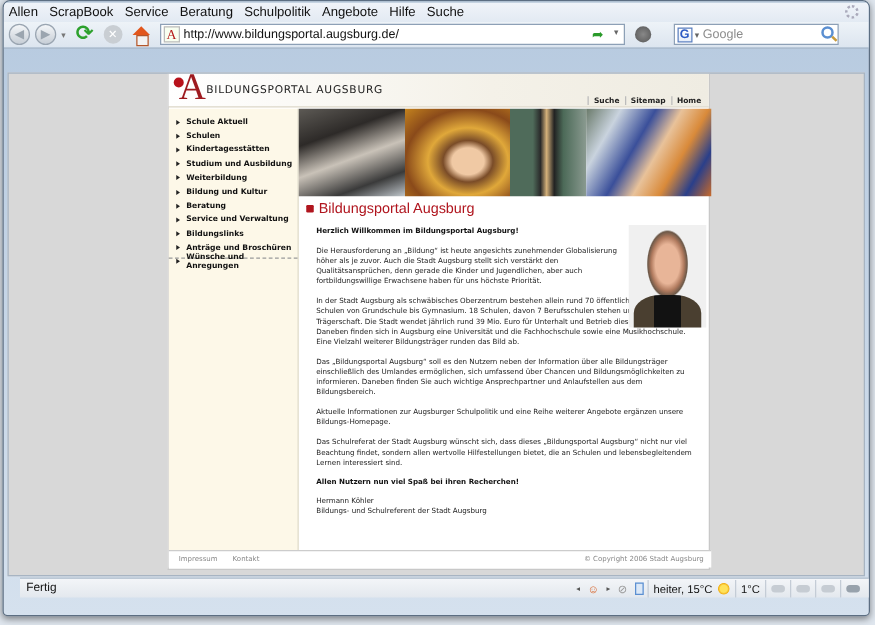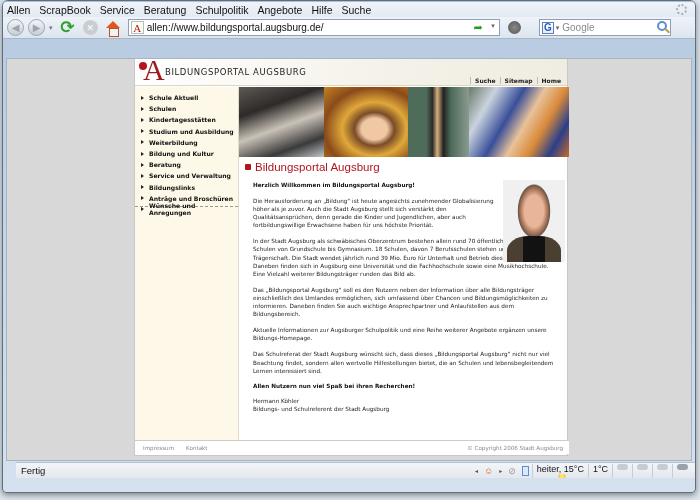--- a/index.html
+++ b/index.html
@@ -63,21 +63,21 @@
   .para.narrow { width: 255px; }
   .closing { font-size: 5.7px; font-weight: bold; color: #111; margin-bottom: 8px; padding-left: 8px; }
   .sig { font-size: 5.7px; color: #222; line-height: 8.1px; padding-left: 8px; }
   .portrait { position: absolute; right: 4px; top: 23px; width: 62px; height: 82px; background: radial-gradient(ellipse at 50% 38%, #e8b598 0 22%, #b07a5e 30%, #6c5848 36%, #f0f0f0 38%); overflow: hidden; }
   .portrait:after { content: ""; position: absolute; left: 4px; bottom: -10px; width: 54px; height: 36px; border-radius: 40% 40% 0 0; background: linear-gradient(90deg, #4a3f30 0 30%, #121212 30% 70%, #4a3f30 70%); }
   .site-footer { position: absolute; left: 0; top: 381px; width: 434px; height: 14px; border-top: 1px solid #ccc; background: #fff; display: flex; align-items: center; }
   .foot-link { font-size: 5.6px; color: #888; margin-left: 8px; margin-right: 4px; }
   .copyright { position: absolute; right: 6px; font-size: 5.6px; color: #888; }
   .statusbar { position: absolute; left: 13px; top: 461px; width: 686px; height: 16px; background: linear-gradient(#f3f5f8, #e3e8ee); border-top: 1px solid #b3bfcc; display: flex; align-items: center; font-family: "Liberation Sans", sans-serif; font-size: 9.5px; color: #111; }
   .status-text { margin-left: 5px; flex: 1; }
-  .sb-seg { display: flex; align-items: center; height: 14px; padding: 0 4px; border-left: 1px solid #c4ccd6; font-size: 9px; flex-direction: column; }
+  .sb-seg { display: flex; align-items: center; height: 14px; padding: 0 4px; border-left: 1px solid #c4ccd6; font-size: 9px; }
   .sb-small { font-size: 6px; color: #555; margin: 0 3px; }
   .sun { width: 10px; height: 10px; border-radius: 50%; background: radial-gradient(circle, #ffe25a 40%, #f2b21c 60%, transparent 70%); margin-left: 4px; }
   .cloud { width: 11px; height: 6px; border-radius: 4px; background: #c6ccd3; }
   .grip { width: 10px; height: 14px; }
 </style>
 </head>
 <body>
 
 <div class="window">
 
@@ -102,21 +102,21 @@
         <span>▶</span>
       </div>
     <span class="nb-drop">▾</span>
     <span class="reload">⟳</span>
     <div class="stop">
         <span>✕</span>
       </div>
     <div class="home"></div>
     <div class="urlbar">
       <span class="favicon">A</span>
-      <span class="url-text">allen://www.bildungsportal.augsburg.de/</span>
+      <span class="url-text">http://www.bildungsportal.augsburg.de/</span>
       <span class="go-arrow">➦</span>
       <span class="url-drop">▾</span>
     </div>
     <span class="ext-icon"></span>
     <div class="searchbar">
       <span class="g-logo">G</span>
       <span class="g-drop">▾</span>
       <input class="search-input" placeholder="Google" style="">
       <span class="mag"></span>
     </div>

